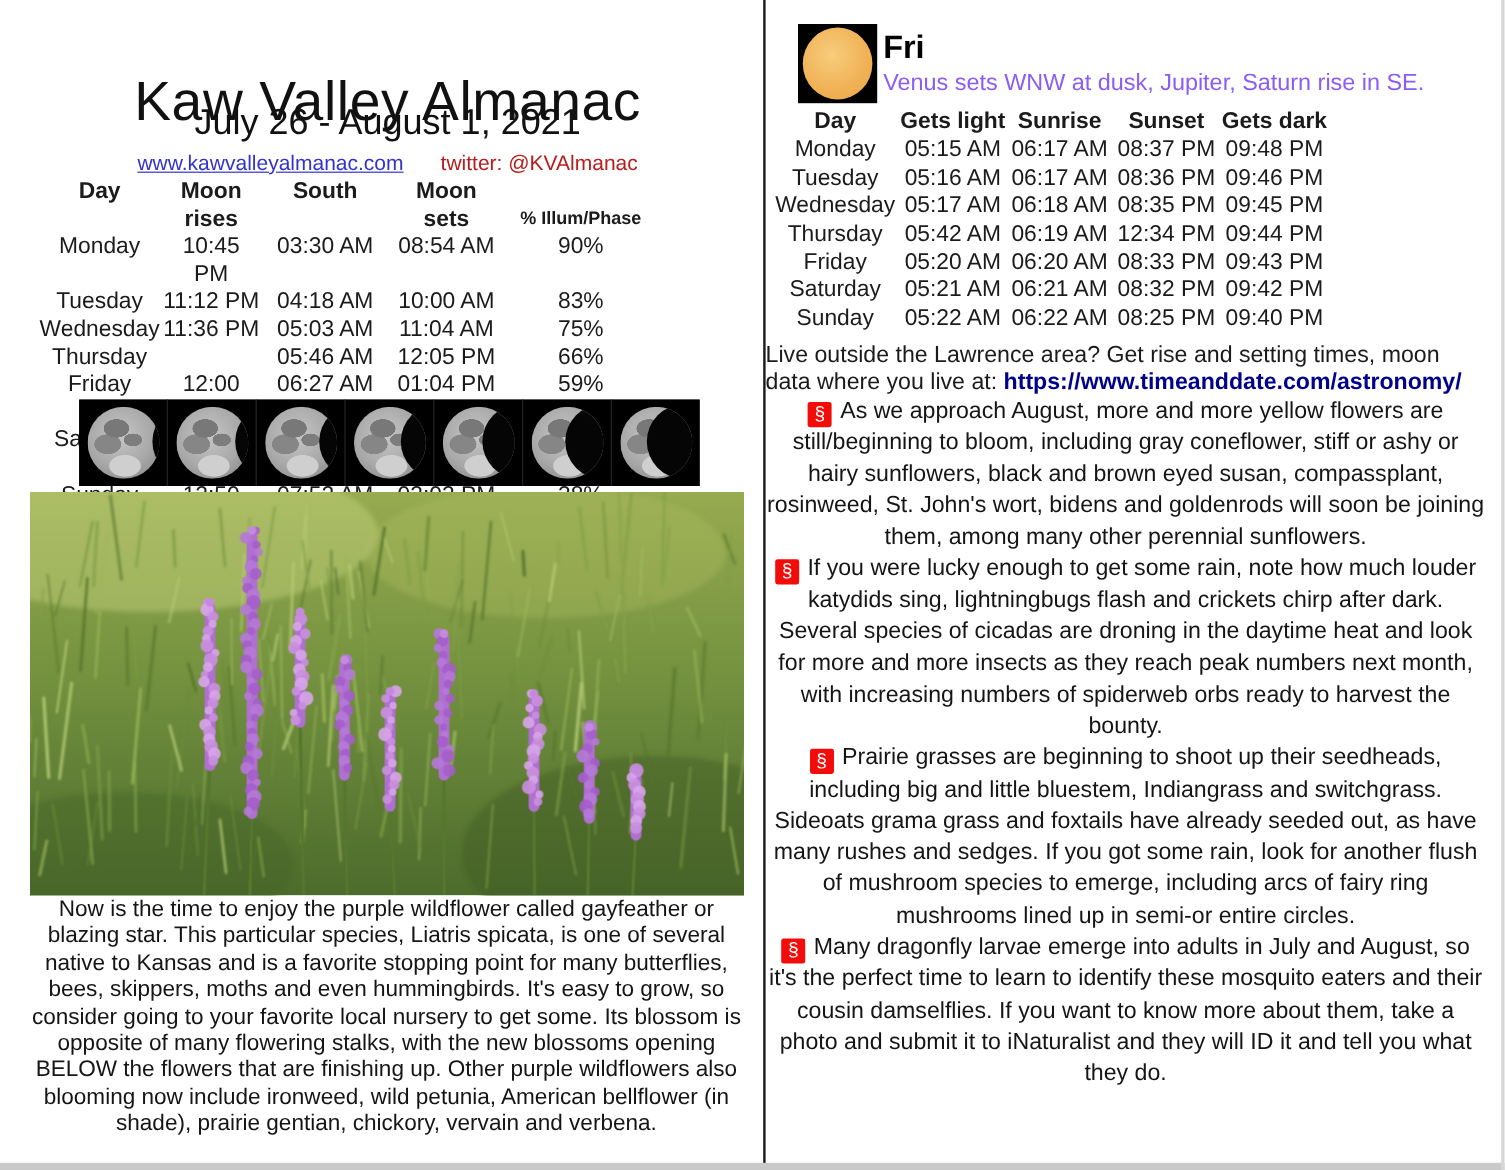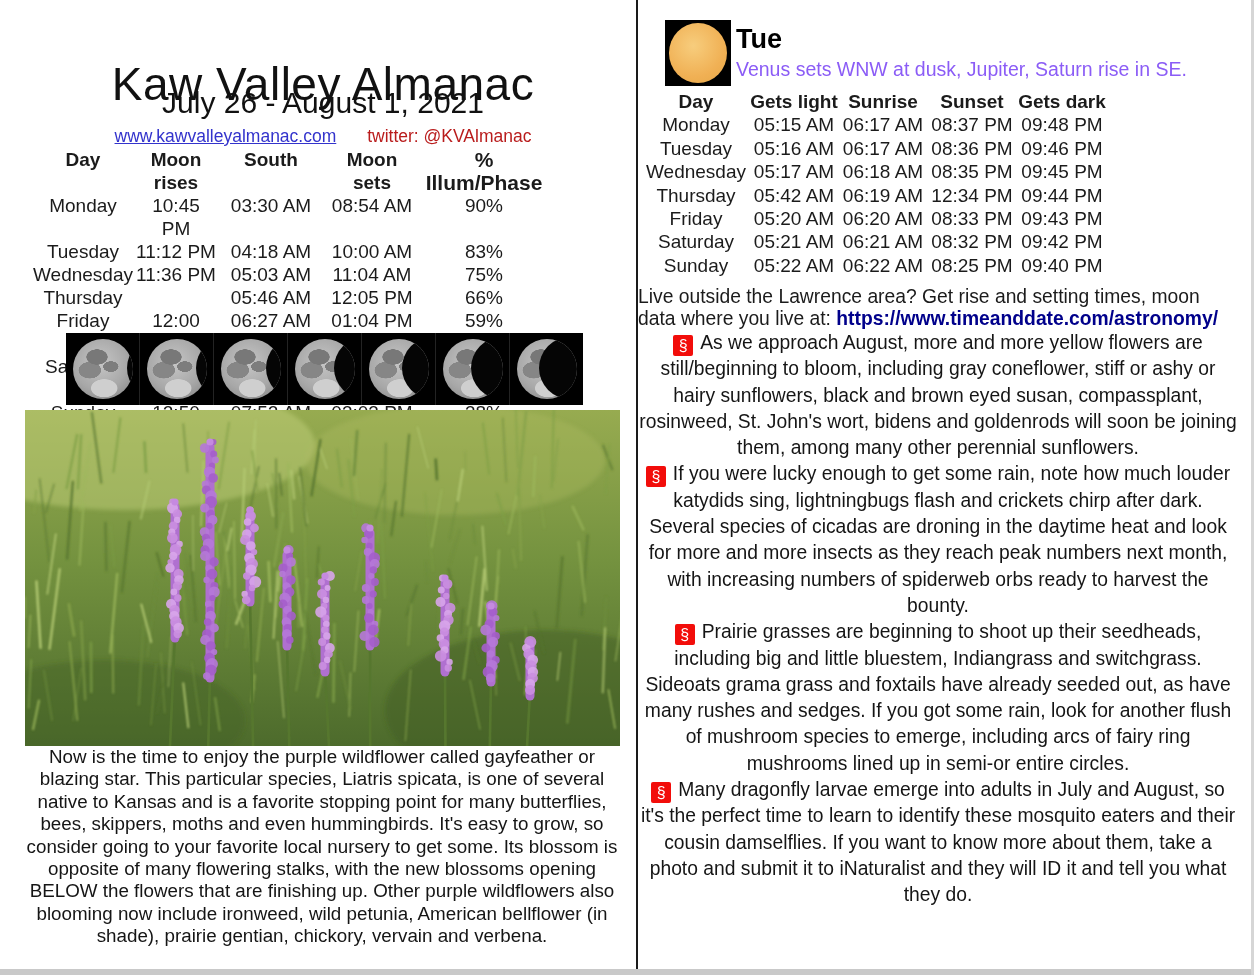--- a/index.html
+++ b/index.html
@@ -23,21 +23,21 @@
          font-size:46px;font-weight:400;letter-spacing:.5px;color:#111;}
   .daterange{position:absolute;left:18px;top:86px;width:610px;text-align:center;font-size:30px;color:#111;}
   .linkline{position:absolute;left:18px;top:126px;width:610px;text-align:center;font-size:17.5px;}
   .weblink{color:var(--link-blue);text-decoration:underline;cursor:pointer;}
   .twitter{color:#b91c1c;margin-left:26px;}
 
   .grid{display:grid;position:absolute;text-align:center;}
   .grid .th{font-weight:bold;}
   #moon-table{left:30px;top:148px;grid-template-columns:106px 80px 110px 92px 132px;
               font-size:19px;line-height:23px;}
-  #moon-table .th.c4{font-size:21px;align-self:end;}
+  #moon-table .th.c4{font-size:15px;align-self:end;}
   #sun-table{left:642px;top:90px;grid-template-columns:108px 88px 90px 88px 92px;
              font-size:19px;line-height:23.4px;}
 
   .moonstrip{position:absolute;left:66px;top:333px;width:517px;height:72px;background:#000;
              display:flex;}
   .mooncell{flex:1;position:relative;background:#000;border-left:1px solid #232323;}
   .mooncell:first-child{border-left:none;}
   .moon{position:absolute;left:50%;top:50%;width:60px;height:60px;margin:-30px 0 0 -30px;
         border-radius:50%;overflow:hidden;
         background:
@@ -556,21 +556,21 @@
           <circle cx="505.05175278889146" cy="280" r="5.0" fill="#cb8fe0" opacity="0.9"></circle>
           <circle cx="505" cy="232" r="3.6" fill="#c58ae0"></circle>
         </g>
     </svg>
   </div>
   <p class="caption">Now is the time to enjoy the purple wildflower called gayfeather or blazing star. This particular species, Liatris spicata, is one of several native to Kansas and is a favorite stopping point for many butterflies, bees, skippers, moths and even hummingbirds. It's easy to grow, so consider going to your favorite local nursery to get some. Its blossom is opposite of many flowering stalks, with the new blossoms opening BELOW the flowers that are finishing up. Other purple wildflowers also blooming now include ironweed, wild petunia, American bellflower (in shade), prairie gentian, chickory, vervain and verbena.</p>
 
   <div class="sunicon">
       <div class="sundisc"></div>
     </div>
-  <div class="suntitle">Tue</div>
+  <div class="suntitle">Fri</div>
   <div class="sunsub">Venus sets WNW at dusk, Jupiter, Saturn rise in SE.</div>
 
   <div class="grid" id="sun-table">
       <div class="th c0">Day</div>
       <div class="th c1">Gets light</div>
       <div class="th c2">Sunrise</div>
       <div class="th c3">Sunset</div>
       <div class="th c4">Gets dark</div>
       <div class="td c0">Monday</div>
       <div class="td c1">05:15 AM</div>

